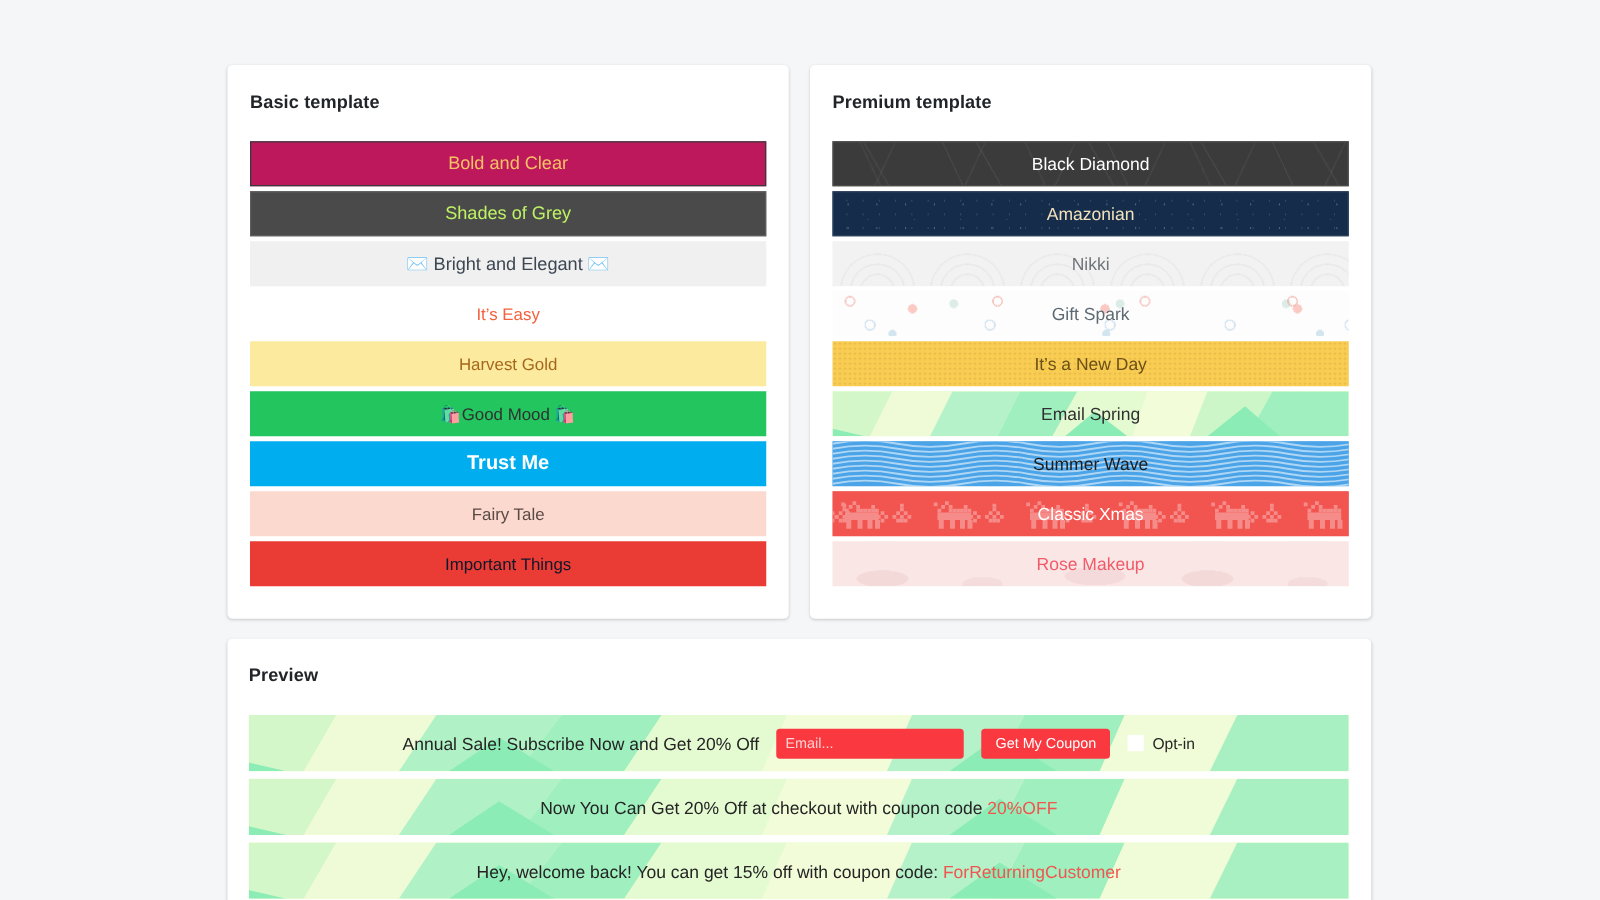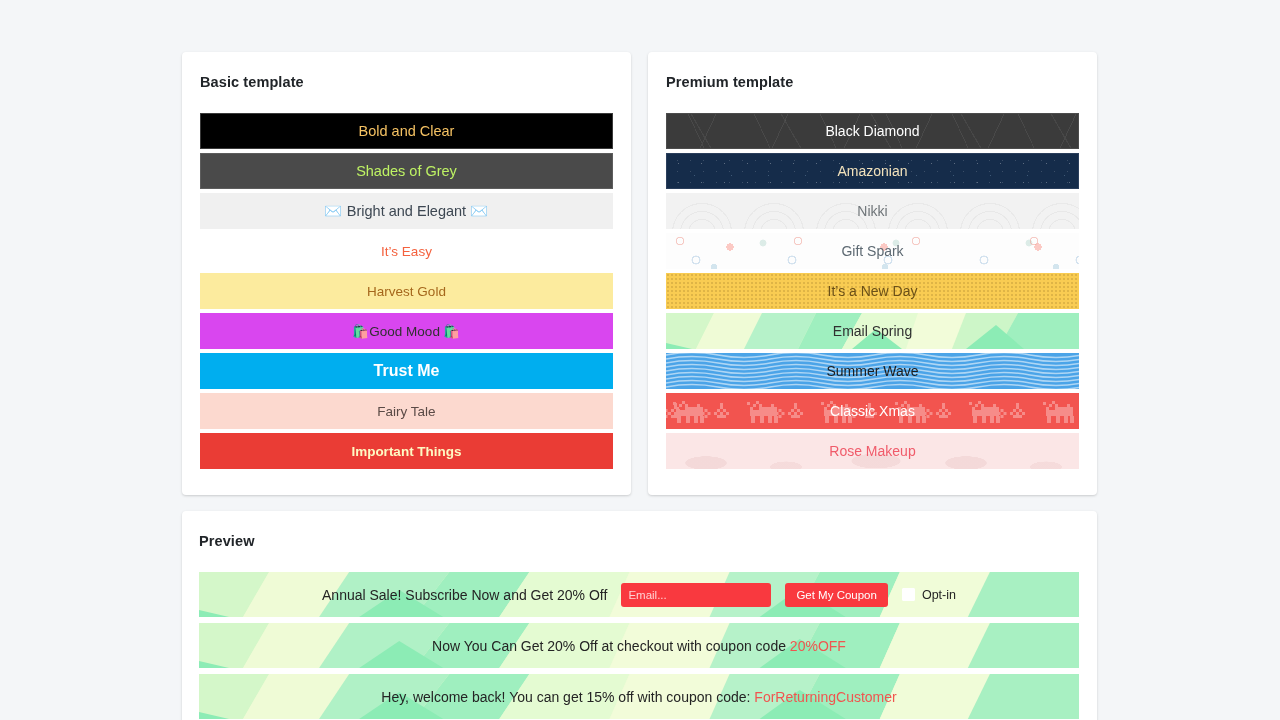--- a/index.html
+++ b/index.html
@@ -50,29 +50,29 @@
     white-space: nowrap;
   }
   .bar .tex {
     position: absolute;
     inset: 0;
     z-index: 1;
     pointer-events: none;
   }
 
   
-  .b-bold      { background:#000000; border:1px solid #3a3a3a; color:#f5c263; font-size:14.5px; }
+  .b-bold      { background:#be185d; border:1px solid #3a3a3a; color:#f5c263; font-size:14.5px; }
   .b-grey      { background:#4a4a4a; border:1px solid #5d5d5d; color:#bef264; font-size:14.5px; }
   .b-bright    { background:#f0f0f0; color:#3d4752; font-size:14.5px; }
   .b-easy      { background:#ffffff; color:#f4613e; font-size:13.5px; }
   .b-harvest   { background:#fceb9e; color:#a5671c; font-size:13.5px; }
-  .b-goodmood  { background:#d946ef; color:#303030; font-size:13.5px; }
+  .b-goodmood  { background:#22c55e; color:#303030; font-size:13.5px; }
   .b-trust     { background:#00aeef; color:#ffffff; font-size:16px;font-weight:bold; }
   .b-fairy     { background:#fcd9cf; color:#5a4a46; font-size:13.5px; }
-  .b-important { background:#ea3c35; color:#fef9c3; font-size:13.5px;font-weight:bold; }
+  .b-important { background:#ea3c35; color:#0f172a; font-size:13.5px; }
 
   
   .p-blackdiamond { background:#3b3b3b; border:1px solid #4c4c4c; color:#ffffff; font-size:14px; }
   .p-blackdiamond .tex {
     background-image:
       linear-gradient(115deg, transparent 48.6%, rgba(255,255,255,.07) 48.6%, rgba(255,255,255,.07) 49.6%, transparent 49.6%),
       linear-gradient(-115deg, transparent 48.6%, rgba(255,255,255,.07) 48.6%, rgba(255,255,255,.07) 49.6%, transparent 49.6%),
       linear-gradient(60deg, transparent 49%, rgba(255,255,255,.06) 49%, rgba(255,255,255,.06) 50%, transparent 50%);
     background-size: 72px 60px, 66px 54px, 90px 70px;
   }

